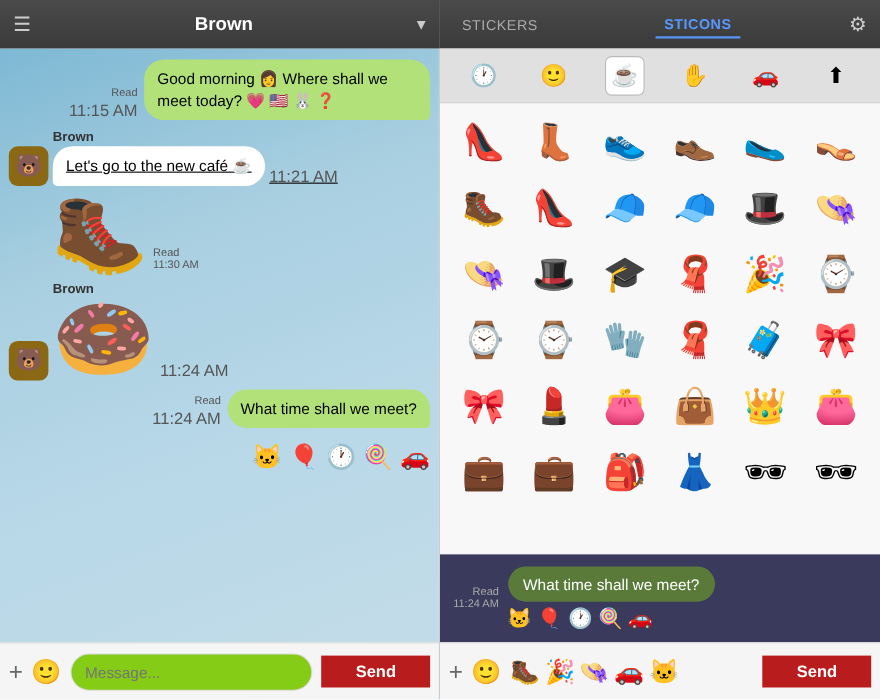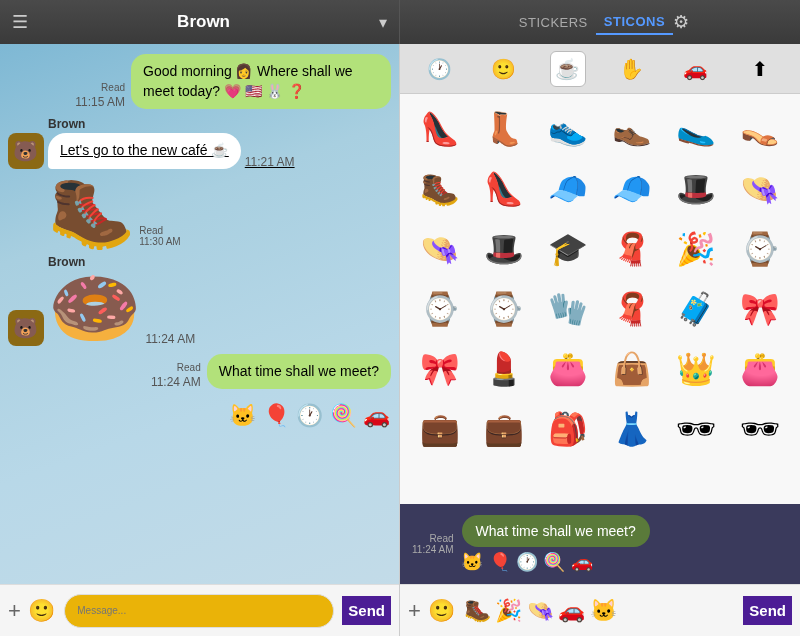--- a/index.html
+++ b/index.html
@@ -32,21 +32,21 @@
       font-size: 17px;
       font-weight: 600;
       flex: 1;
       text-align: center;
     }
     .sticker-panel-header {
       width: 400px;
       background: linear-gradient(180deg, #4a4a4a 0%, #3a3a3a 100%);
       display: flex;
       align-items: center;
-      justify-content: center;
+      justify-content: space-between;
       padding: 0 12px;
     }
     .sticker-tab {
       color: #aaa;
       font-size: 13px;
       letter-spacing: 0.5px;
       cursor: pointer;
       padding: 4px 8px;
     }
     .sticker-tab.active {
@@ -107,35 +107,34 @@
       align-items: flex-end;
       gap: 2px;
       font-size: 10px;
       color: #555;
     }
     .msg-meta-read {
       font-size: 10px;
       color: #555;
     }
     .msg-meta-time {
-      font-size: 12px;
+      font-size: 15px;
       color: #555;
       white-space: nowrap;
     }
     .bubble {
       border-radius: 18px;
       padding: 8px 12px;
       font-size: 14px;
       max-width: 260px;
       line-height: 1.4;
     }
     .bubble.sent {
       background: #b2e17a;
       border-bottom-right-radius: 4px;
-      border-radius: 15px;
     }
     .bubble.received {
       background: #fff;
       border-bottom-left-radius: 4px;
     }
     .avatar {
       width: 36px;
       height: 36px;
       border-radius: 8px;
       background: #8B6914;
@@ -177,30 +176,30 @@
       color: #666;
       cursor: pointer;
       flex-shrink: 0;
     }
     .chat-input-field {
       flex: 1;
       height: 34px;
       border: 1px solid #ddd;
       border-radius: 17px;
       padding: 0 12px;
-      font-size: 10px;
+      font-size: 14px;
       outline: none;
-      background: #eab308;
+      background: #84cc16;
     }
     .send-btn {
-      background: #4c1d95;
+      background: #b91c1c;
       color: #fff;
       border: none;
       border-radius: 0;
-      padding: 6px 6px;
+      padding: 6px 31px;
       font-size: 15px;
       font-weight: 600;
       cursor: pointer;
     }
 
     
     .sticker-panel {
       width: 400px;
       background: #f0f0f0;
       display: flex;

